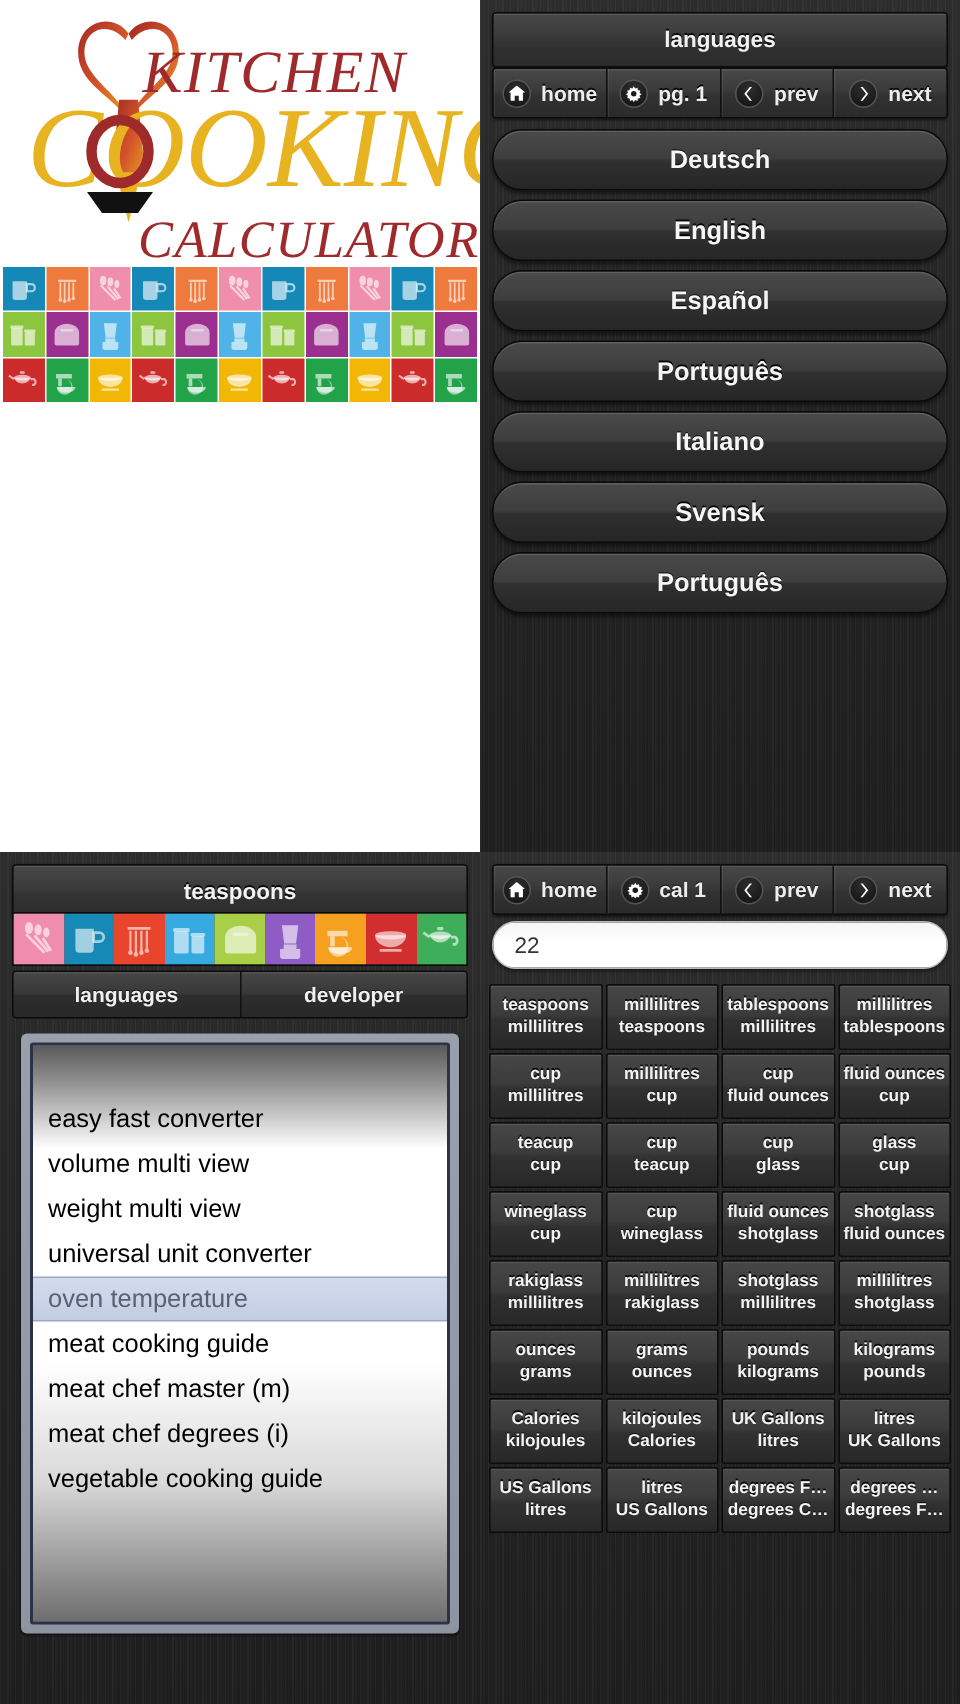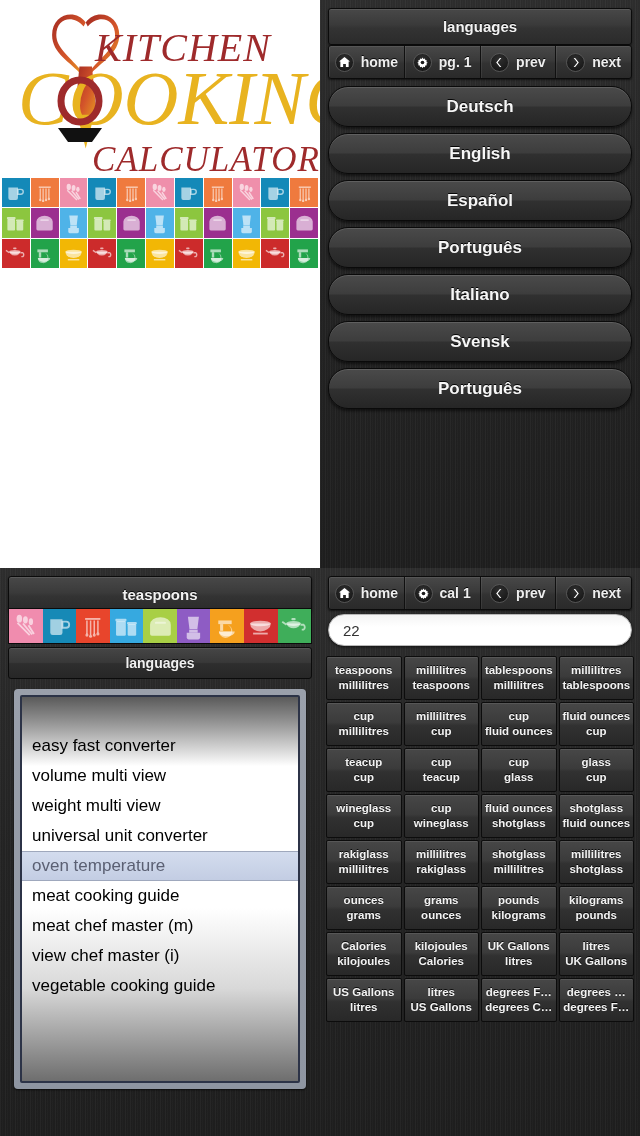--- a/index.html
+++ b/index.html
@@ -549,20 +549,23 @@
             <path d="M18 40 L4 30" stroke="currentColor" stroke-width="6" fill="none"></path>
             <rect x="34" y="18" width="14" height="7" rx="3"></rect>
           </svg>
         </div>
       </div>
 
     <div class="tabs" id="iface-tabs">
         <div class="tab">
           <span>languages</span>
         </div>
+        <div class="tab">
+          <span>developer</span>
+        </div>
       </div>
 
     <div class="picker-outer">
       <div class="picker-inner" id="picker-inner">
           <div class="picker-row">
             <span>easy fast converter</span>
           </div>
           <div class="picker-row">
             <span>volume multi view</span>
           </div>
@@ -575,21 +578,21 @@
           <div class="picker-row sel">
             <span>oven temperature</span>
           </div>
           <div class="picker-row">
             <span>meat cooking guide</span>
           </div>
           <div class="picker-row">
             <span>meat chef master (m)</span>
           </div>
           <div class="picker-row">
-            <span>view chef master (i)</span>
+            <span>meat chef degrees (i)</span>
           </div>
           <div class="picker-row">
             <span>vegetable cooking guide</span>
           </div>
         </div>
     </div>
   </div>
 
   <div class="quad metal" id="q-br">
     <div class="navbar" id="cal-nav" style="position:absolute;left:8px;top:8px;width:304px;">

